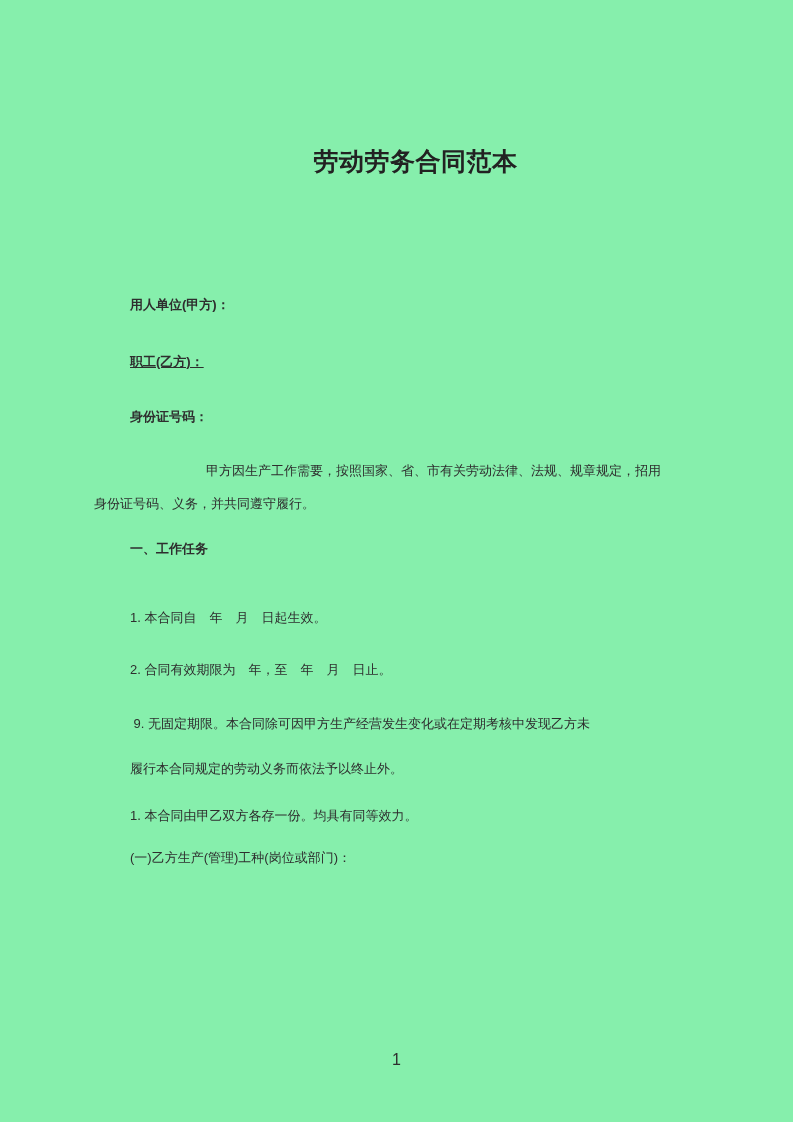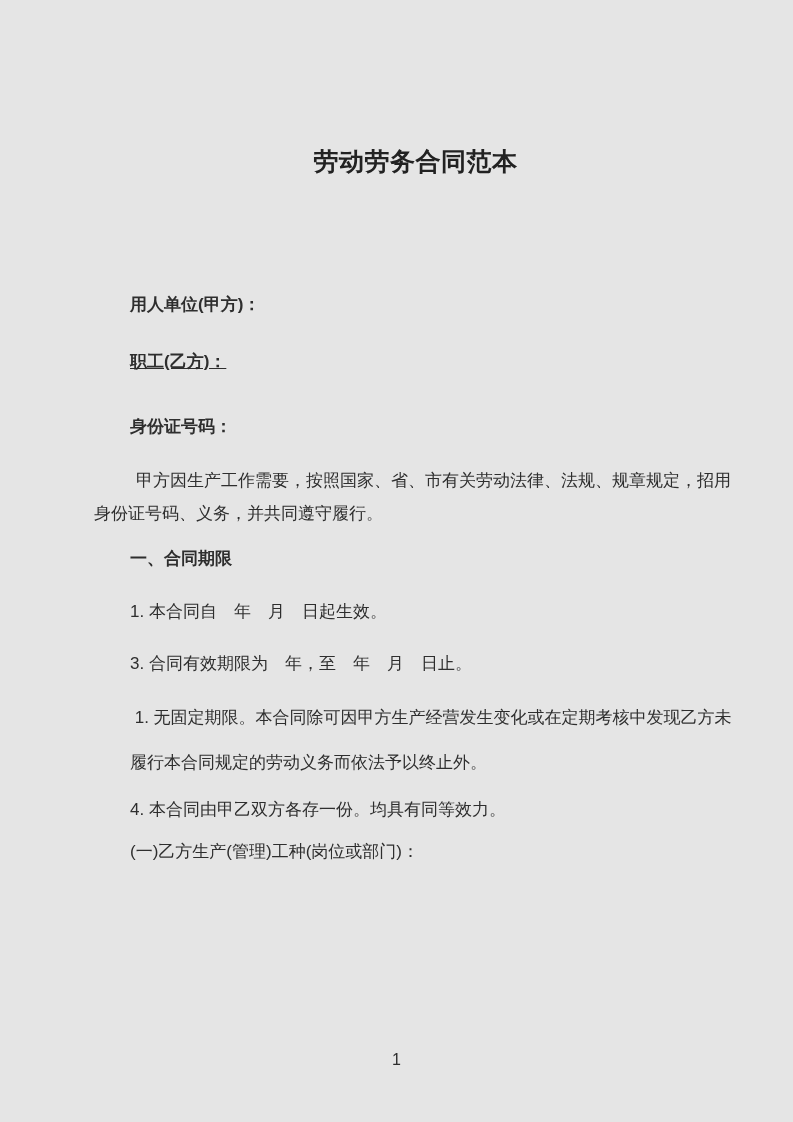--- a/index.html
+++ b/index.html
@@ -1,51 +1,51 @@
 <!DOCTYPE html>
 <html><head>
 <meta charset="utf-8">
 <style>
   * { margin: 0; padding: 0; box-sizing: border-box; }
   html, body { background: #ffffff; }
   .page {
     position: relative;
     width: 793px;
     height: 1122px;
-    background: #e5e5e5;
+    background: #86efac;
     overflow: hidden;
     font-family: "Liberation Sans", sans-serif;
     color: #2e2e2e;
   }
   .content {
     padding-left: 94px;
     padding-right: 56px;
   }
   .doc-title {
     margin-top: 143px;
     font-size: 25px;
     line-height: 36px;
     font-weight: bold;
     text-align: center;
     letter-spacing: 0.5px;
     color: #222222;
   }
   .line {
-    font-size: 17px;
+    font-size: 13px;
     line-height: 33px;
     white-space: pre;
   }
   .indent { text-indent: 36px; }
   .bold { font-weight: bold; }
   .mt-employer { margin-top: 109px; }
   .mt-employee { margin-top: 24px; text-decoration: underline; }
-  .mt-id       { margin-top: 32px; }
+  .mt-id       { margin-top: 22px; }
   .mt-preamble { margin-top: 21px; text-align: center; }
   .mt-h1       { margin-top: 12px; }
-  .mt-c1       { margin-top: 20px; }
+  .mt-c1       { margin-top: 36px; }
   .mt-c2       { margin-top: 19px; }
   .mt-c3       { margin-top: 21px; }
   .mt-c3cont   { margin-top: 12px; }
   .mt-c4       { margin-top: 14px; }
   .mt-h2       { margin-top: 18px; }
   .mt-s2c1     { margin-top: 9px; }
   .page-footer {
     position: absolute;
     top: 1049px;
     left: 0;
@@ -68,33 +68,33 @@
 
     <div class="line bold indent mt-employee">职工(乙方)：</div>
 
     <div class="line bold indent mt-id">身份证号码：</div>
 
     <div>
       <div class="line indent mt-preamble">甲方因生产工作需要，按照国家、省、市有关劳动法律、法规、规章规定，招用</div>
       <div class="line">身份证号码、义务，并共同遵守履行。</div>
     </div>
 
-    <div class="line bold indent mt-h1">一、合同期限</div>
+    <div class="line bold indent mt-h1">一、工作任务</div>
 
     <div class="line indent mt-c1">1. 本合同自　年　月　日起生效。</div>
 
-    <div class="line indent mt-c2">3. 合同有效期限为　年，至　年　月　日止。</div>
+    <div class="line indent mt-c2">2. 合同有效期限为　年，至　年　月　日止。</div>
 
     <div>
-      <div class="line indent mt-c3"> 1. 无固定期限。本合同除可因甲方生产经营发生变化或在定期考核中发现乙方未</div>
+      <div class="line indent mt-c3"> 9. 无固定期限。本合同除可因甲方生产经营发生变化或在定期考核中发现乙方未</div>
     </div>
 
     <div class="line indent mt-c3cont">履行本合同规定的劳动义务而依法予以终止外。</div>
 
-    <div class="line indent mt-c4">4. 本合同由甲乙双方各存一份。均具有同等效力。</div>
+    <div class="line indent mt-c4">1. 本合同由甲乙双方各存一份。均具有同等效力。</div>
 
 
     <div class="line indent mt-s2c1">(一)乙方生产(管理)工种(岗位或部门)：</div>
 
   </div>
 
   <div class="page-footer">1</div>
 </div>
 
 </body></html>

